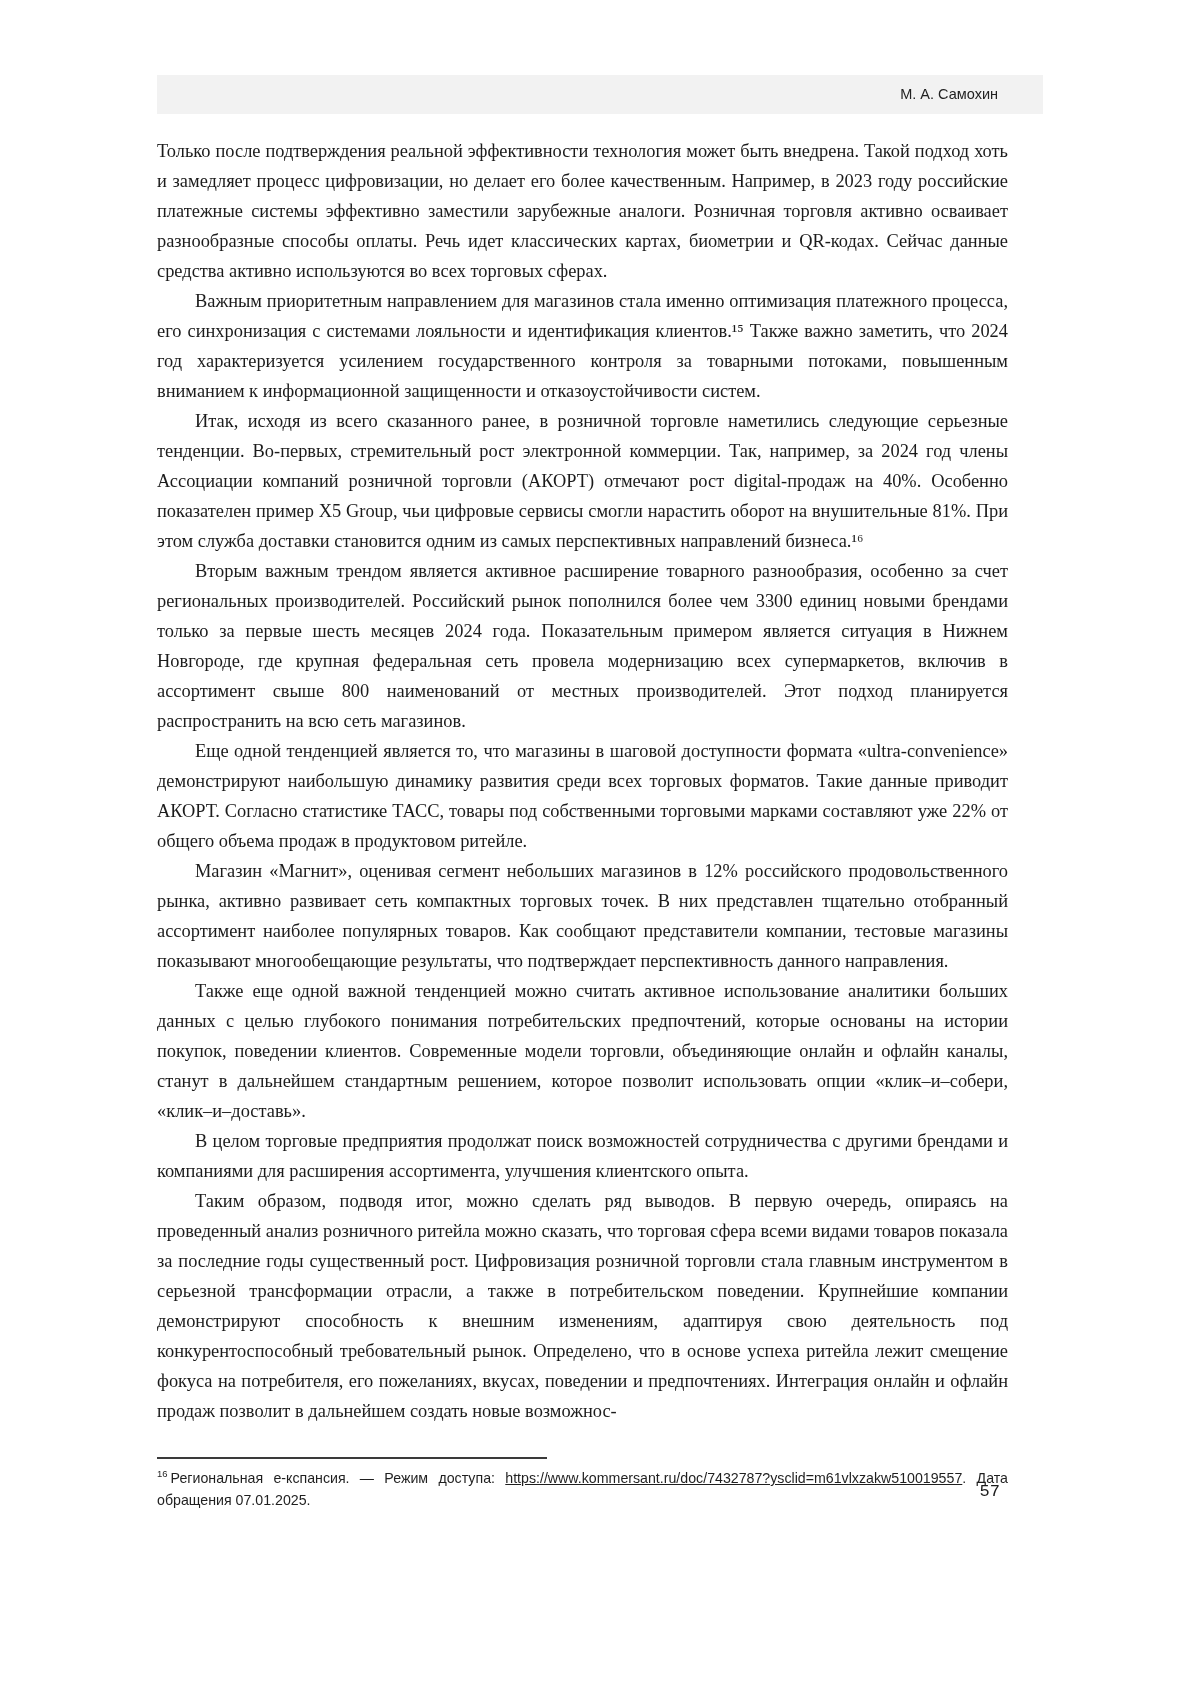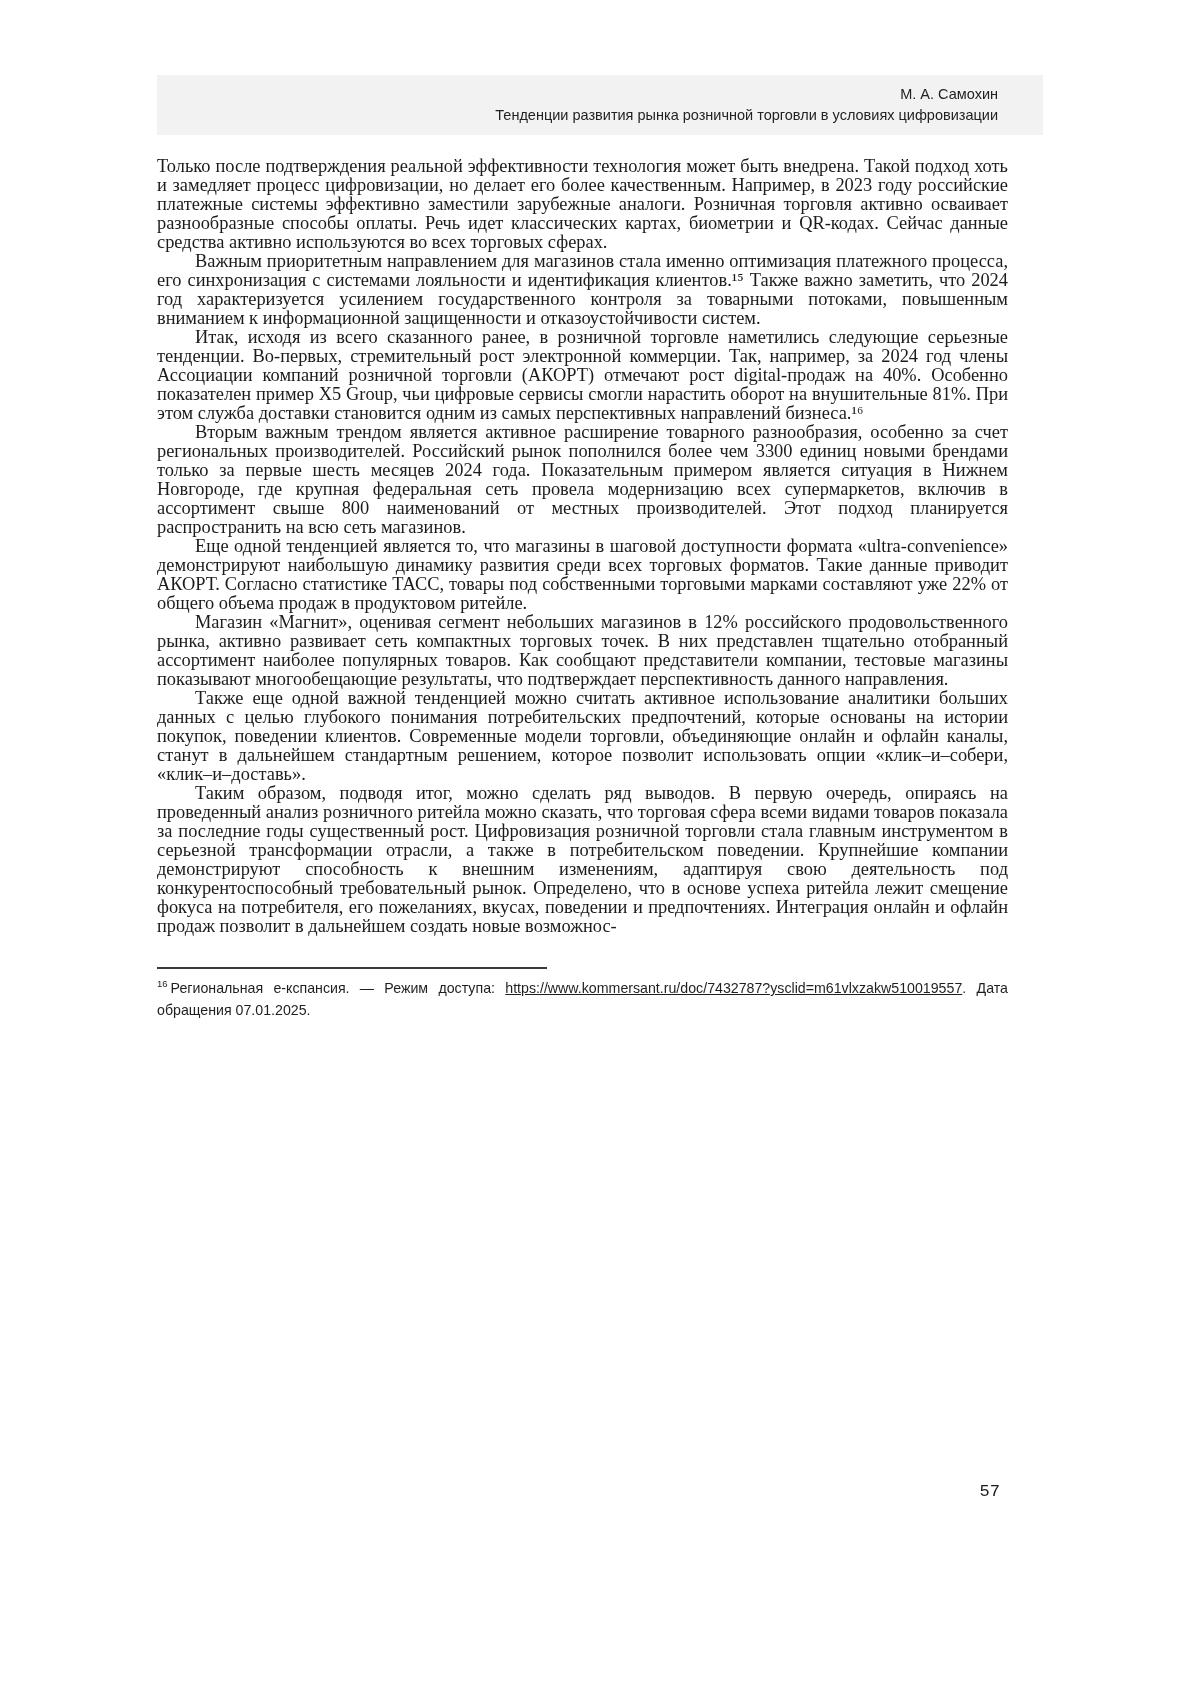--- a/index.html
+++ b/index.html
@@ -30,21 +30,21 @@
     line-height: 21px;
     color: #222222;
     margin-bottom: 22px;
   }
   .page-header .author { white-space: nowrap; }
   .page-header .article-title { white-space: nowrap; }
 
   
   .article-body {
     font-size: 18.4px;
-    line-height: 19px;
+    line-height: 30px;
     text-align: justify;
   }
   .para {
     text-indent: 38px;
     text-align: justify;
   }
   .para.no-indent { text-indent: 0; }
 
   .section-heading {
     font-family: "Liberation Sans", sans-serif;
@@ -94,31 +94,31 @@
     color: #1b1b1b;
   }
 </style>
 </head>
 <body>
 
 <div class="page">
 
   <header class="page-header">
     <div class="author">М. А. Самохин</div>
-    <div class="article-title">Тенденции развития рынка розничной торговли в условиях цифровизации</div>
   </header>
 
   <main class="article-body">
     <p class="para no-indent">Только после подтверждения реальной эффективности технология может быть внедрена. Такой подход хоть и замедляет процесс цифровизации, но делает его более качественным. Например, в 2023 году российские платежные системы эффективно заместили зарубежные аналоги. Розничная торговля активно осваивает разнообразные способы оплаты. Речь идет классических картах, биометрии и QR-кодах. Сейчас данные средства активно используются во всех торговых сферах.</p>
     <p class="para">Важным приоритетным направлением для магазинов стала именно оптимизация платежного процесса, его синхронизация с системами лояльности и идентификация клиентов.¹⁵ Также важно заметить, что 2024 год характеризуется усилением государственного контроля за товарными потоками, повышенным вниманием к информационной защищенности и отказоустойчивости систем.</p>
     <p class="para">Итак, исходя из всего сказанного ранее, в розничной торговле наметились следующие серьезные тенденции. Во-первых, стремительный рост электронной коммерции. Так, например, за 2024 год члены Ассоциации компаний розничной торговли (АКОРТ) отмечают рост digital-продаж на 40%. Особенно показателен пример X5 Group, чьи цифровые сервисы смогли нарастить оборот на внушительные 81%. При этом служба доставки становится одним из самых перспективных направлений бизнеса.¹⁶</p>
     <p class="para">Вторым важным трендом является активное расширение товарного разнообразия, особенно за счет региональных производителей. Российский рынок пополнился более чем 3300 единиц новыми брендами только за первые шесть месяцев 2024 года. Показательным примером является ситуация в Нижнем Новгороде, где крупная федеральная сеть провела модернизацию всех супермаркетов, включив в ассортимент свыше 800 наименований от местных производителей. Этот подход планируется распространить на всю сеть магазинов.</p>
     <p class="para">Еще одной тенденцией является то, что магазины в шаговой доступности формата «ultra-convenience» демонстрируют наибольшую динамику развития среди всех торговых форматов. Такие данные приводит АКОРТ. Согласно статистике ТАСС, товары под собственными торговыми марками составляют уже 22% от общего объема продаж в продуктовом ритейле.</p>
     <p class="para">Магазин «Магнит», оценивая сегмент небольших магазинов в 12% российского продовольственного рынка, активно развивает сеть компактных торговых точек. В них представлен тщательно отобранный ассортимент наиболее популярных товаров. Как сообщают представители компании, тестовые магазины показывают многообещающие результаты, что подтверждает перспективность данного направления.</p>
     <p class="para">Также еще одной важной тенденцией можно считать активное использование аналитики больших данных с целью глубокого понимания потребительских предпочтений, которые основаны на истории покупок, поведении клиентов. Современные модели торговли, объединяющие онлайн и офлайн каналы, станут в дальнейшем стандартным решением, которое позволит использовать опции «клик–и–собери, «клик–и–доставь».</p>
+    <p class="para">В целом торговые предприятия продолжат поиск возможностей сотрудничества с другими брендами и компаниями для расширения ассортимента, улучшения клиентского опыта.</p>
 
 
     <p class="para">Таким образом, подводя итог, можно сделать ряд выводов. В первую очередь, опираясь на проведенный анализ розничного ритейла можно сказать, что торговая сфера всеми видами товаров показала за последние годы существенный рост. Цифровизация розничной торговли стала главным инструментом в серьезной трансформации отрасли, а также в потребительском поведении. Крупнейшие компании демонстрируют способность к внешним изменениям, адаптируя свою деятельность под конкурентоспособный требовательный рынок. Определено, что в основе успеха ритейла лежит смещение фокуса на потребителя, его пожеланиях, вкусах, поведении и предпочтениях. Интеграция онлайн и офлайн продаж позволит в дальнейшем создать новые возможнос-</p>
   </main>
 
   <footer class="footnotes">
     <div class="footnote-rule"></div>
 
 
     <div class="footnote">

